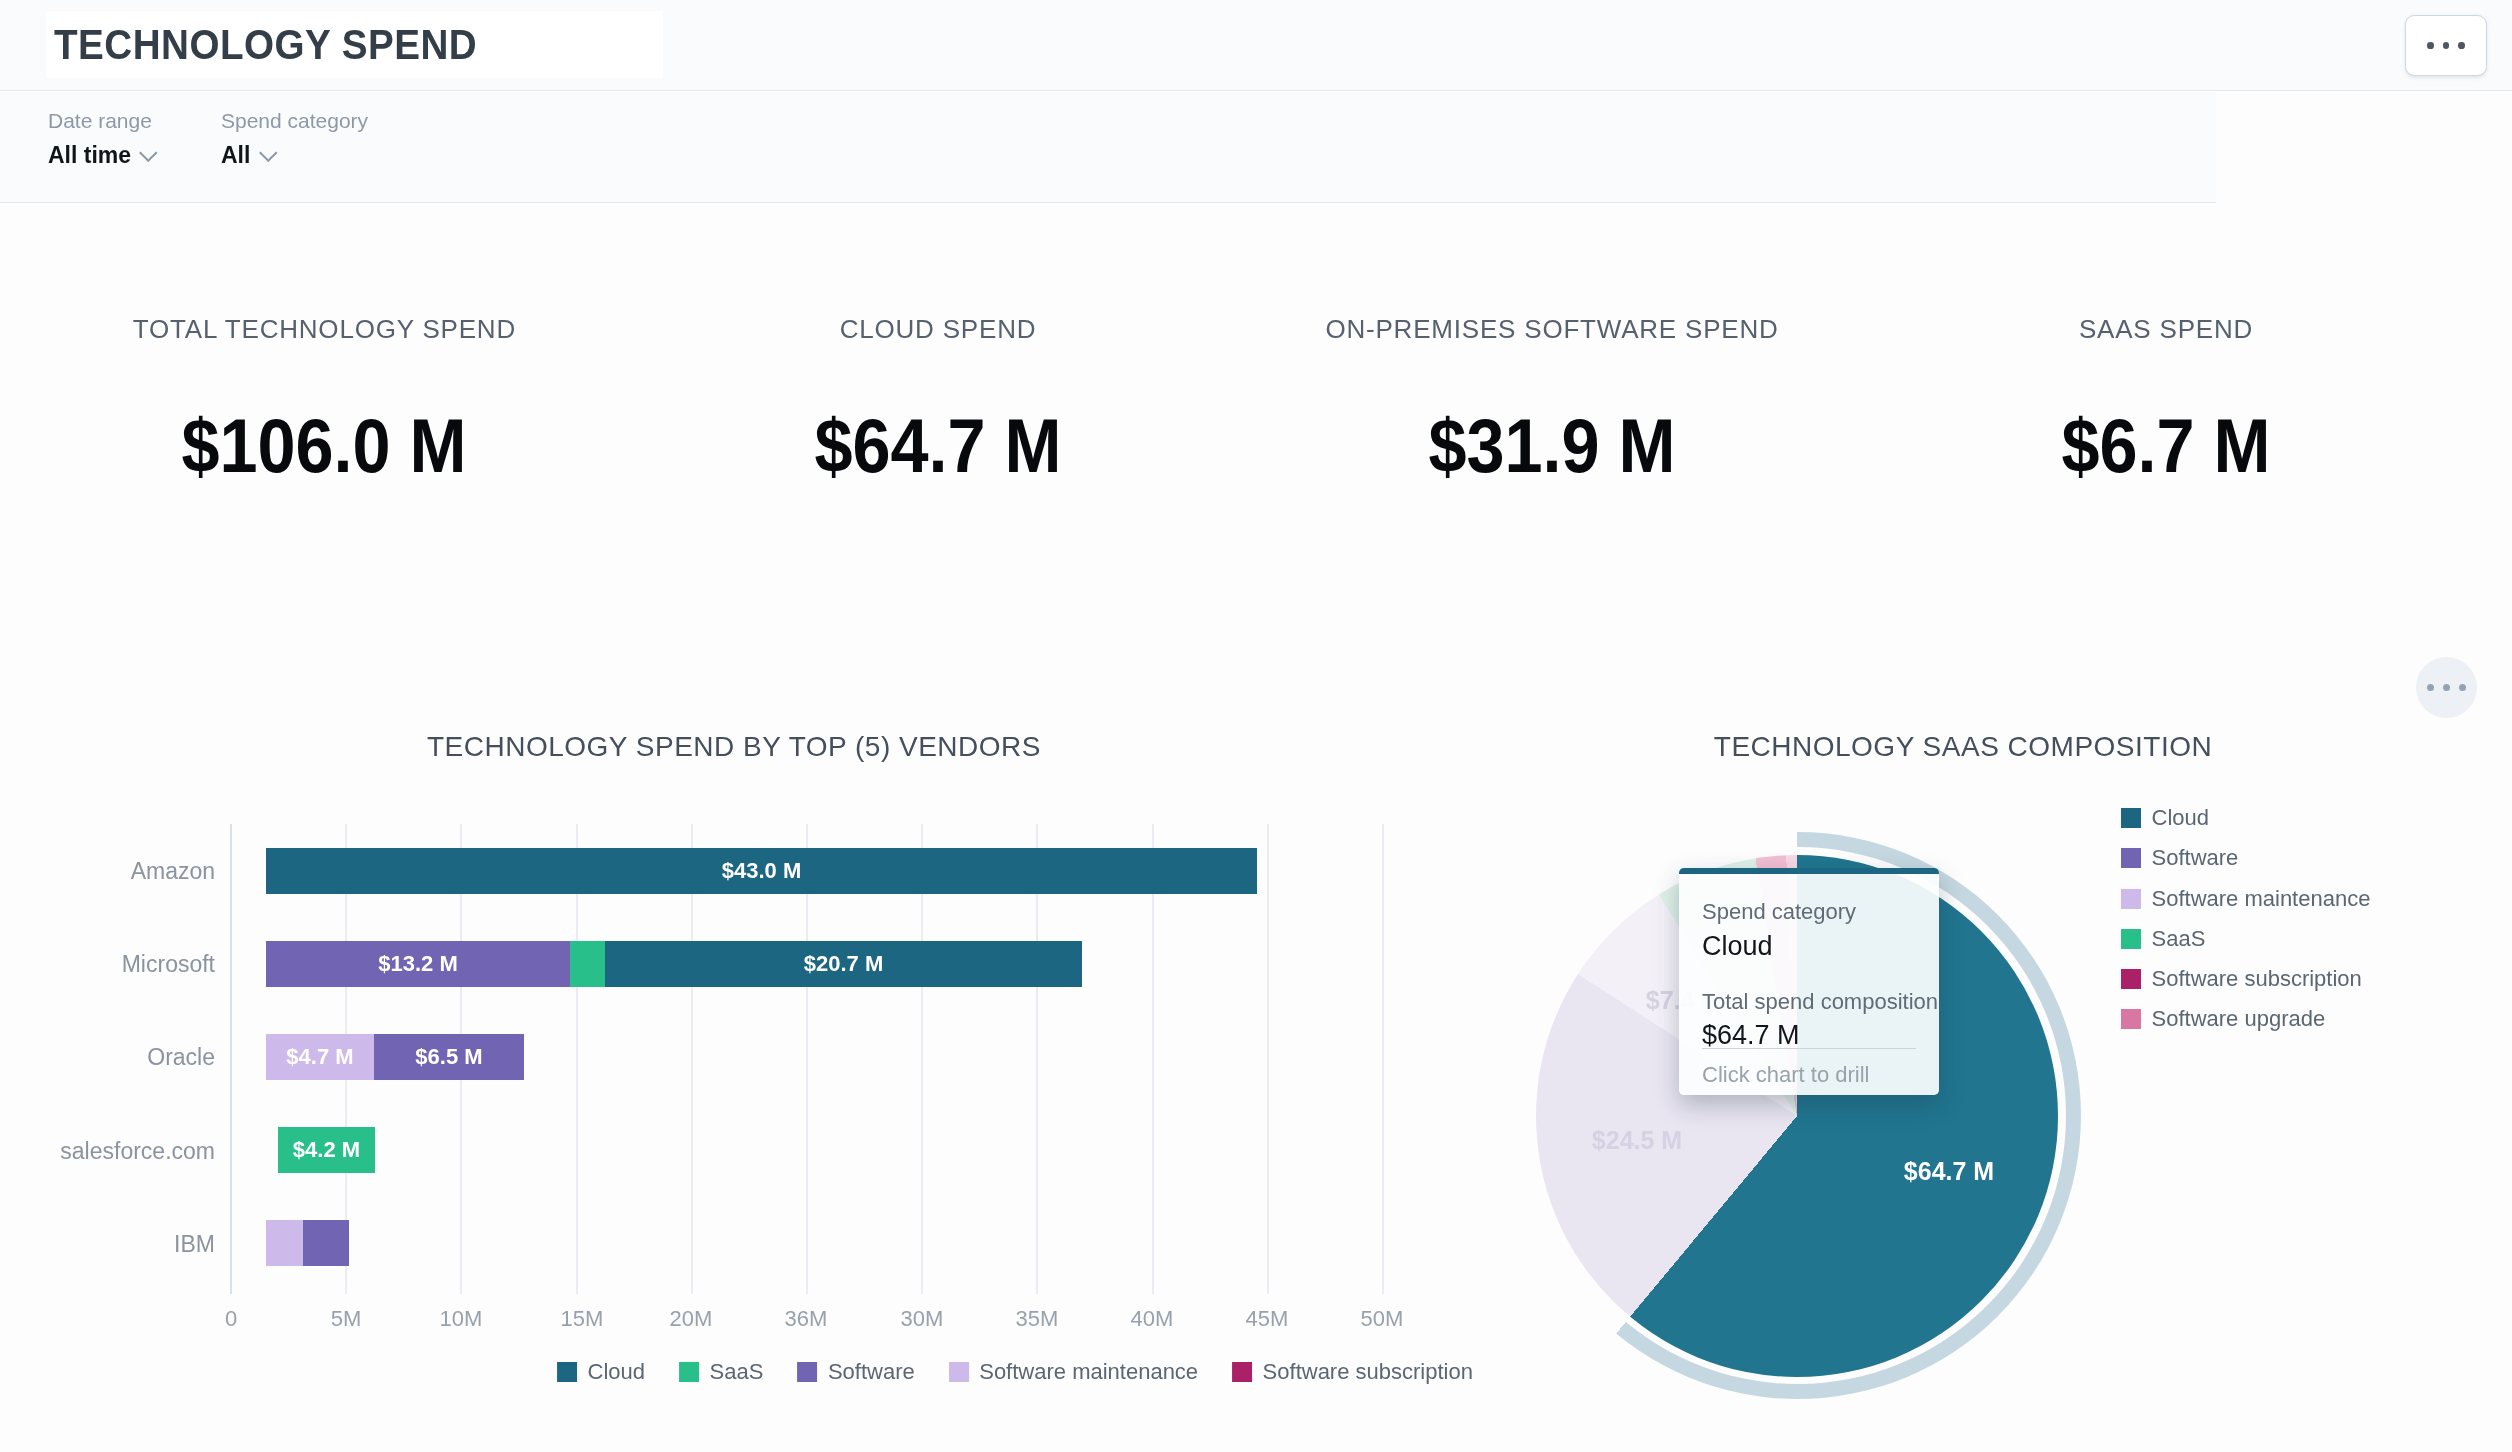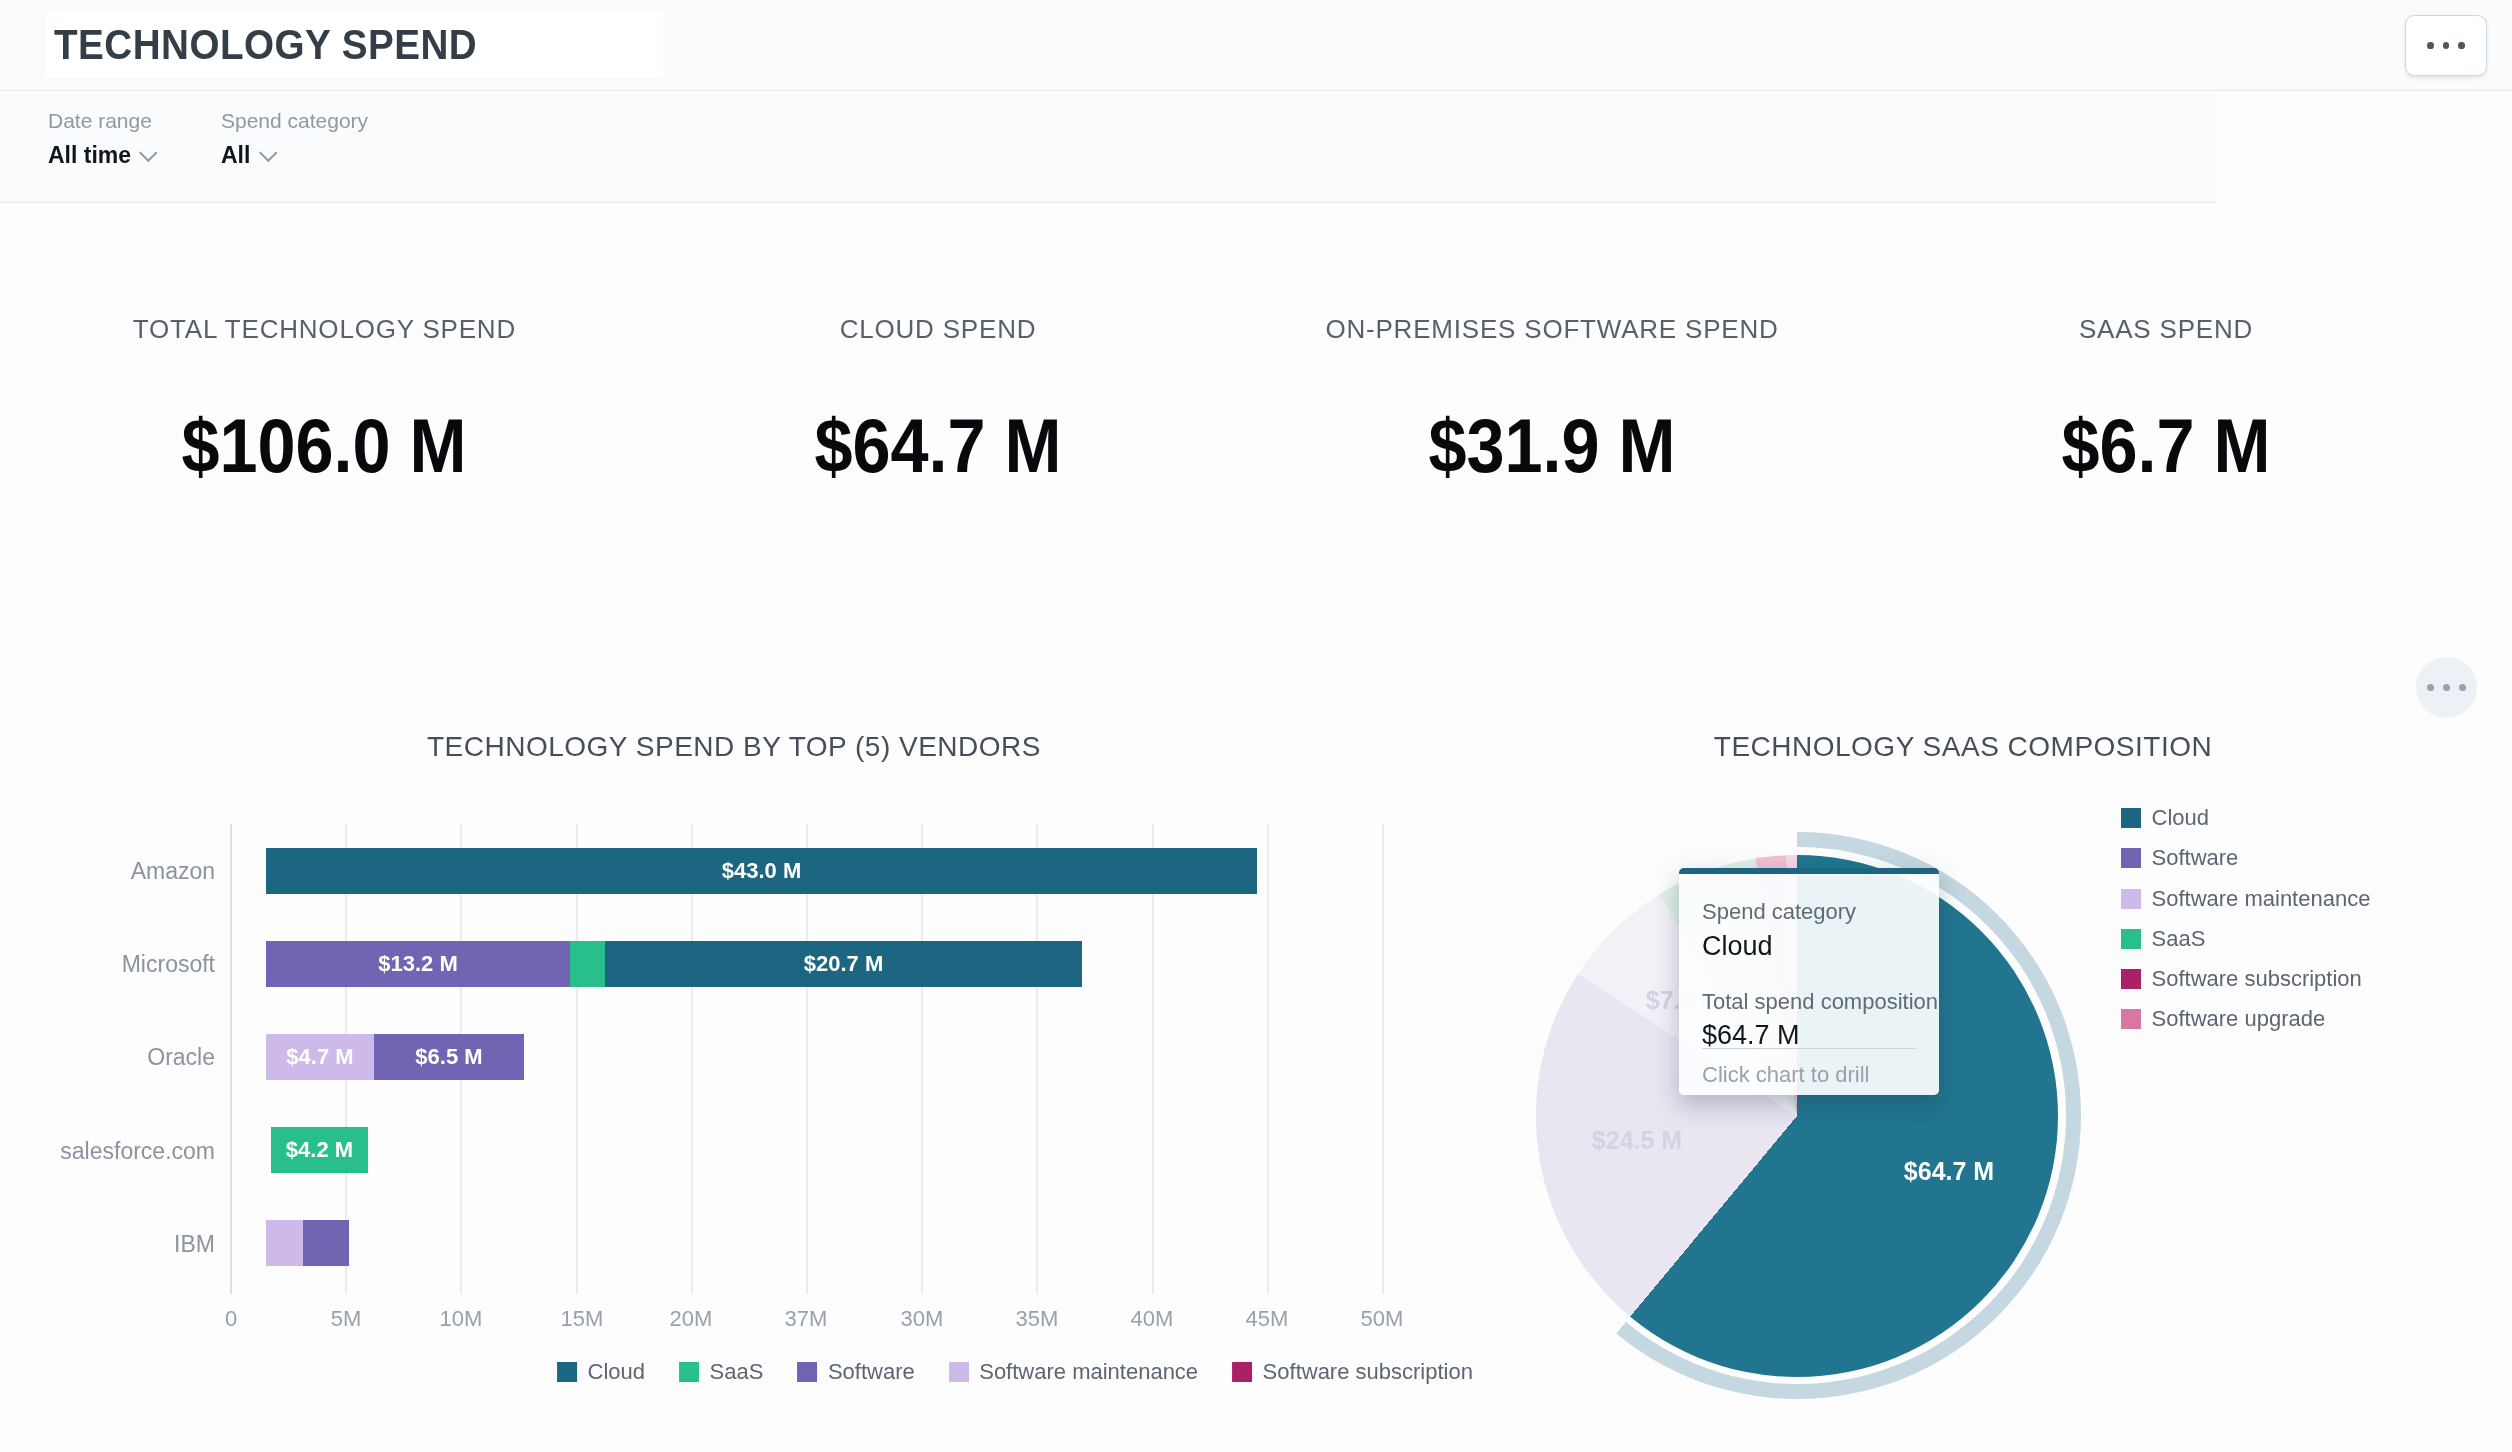--- a/index.html
+++ b/index.html
@@ -143,21 +143,21 @@
       </div>
     </div>
     <div class="bar-row" style="top: 210px; left: 0px; width: 100%;">
       <div class="bar-seg" style="left: 0px; width: 108px; background: rgb(205, 185, 234);">
         <span>$4.7 M</span>
       </div>
       <div class="bar-seg" style="left: 108px; width: 150px; background: rgb(113, 100, 179);">
         <span>$6.5 M</span>
       </div>
     </div>
-    <div class="bar-row" style="top: 303px; left: 5px; width: 100%;">
+    <div class="bar-row" style="top: 303px; left: 12px; width: 100%;">
       <div class="bar-seg" style="left: 0px; width: 97px; background: rgb(41, 191, 139);">
         <span>$4.2 M</span>
       </div>
     </div>
     <div class="bar-row" style="top: 396px; left: 0px; width: 100%;">
       <div class="bar-seg" style="left: 0px; width: 37px; background: rgb(205, 185, 234);"></div>
       <div class="bar-seg" style="left: 37px; width: 46px; background: rgb(113, 100, 179);"></div>
     </div>
   </div>
 <div id="bar-ticks"></div>
@@ -229,19 +229,19 @@
   </div>
   <div class="tt-divider"></div>
   <div class="tt-hint">Click chart to drill</div>
 </div>
 
 <div class="tick-label" style="left: 188px;">0</div>
 <div class="tick-label" style="left: 303px;">5M</div>
 <div class="tick-label" style="left: 418px;">10M</div>
 <div class="tick-label" style="left: 539px;">15M</div>
 <div class="tick-label" style="left: 648px;">20M</div>
-<div class="tick-label" style="left: 763px;">37M</div>
+<div class="tick-label" style="left: 763px;">36M</div>
 <div class="tick-label" style="left: 879px;">30M</div>
 <div class="tick-label" style="left: 994px;">35M</div>
 <div class="tick-label" style="left: 1109px;">40M</div>
 <div class="tick-label" style="left: 1224px;">45M</div>
 <div class="tick-label" style="left: 1339px;">50M</div>
 
 
 </body></html>

